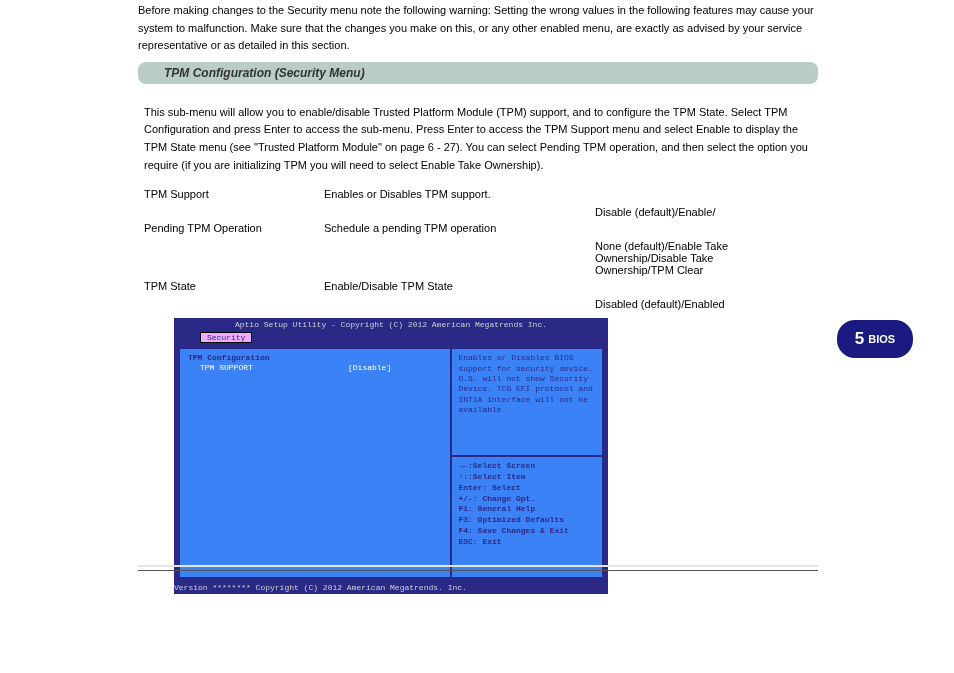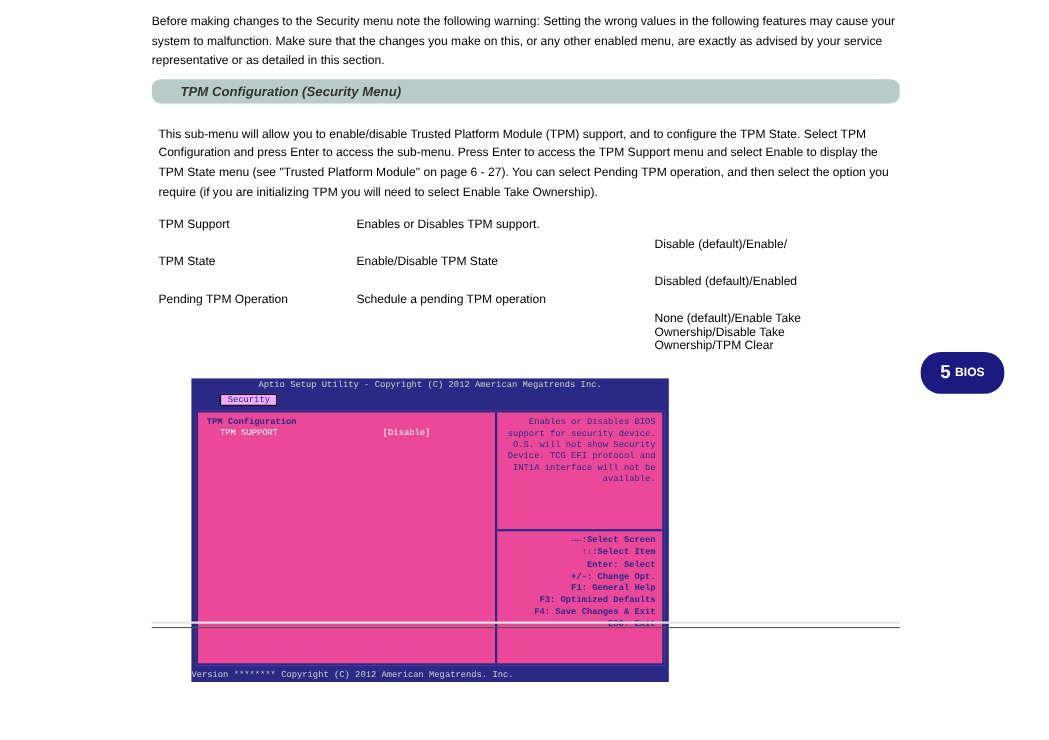--- a/index.html
+++ b/index.html
@@ -21,21 +21,21 @@
       width: 680px;
     }
     .bios-note-header {
       margin-top: 64px;
       font-size: 13px;
       font-weight: bold;
     }
     .bios-note-text {
       font-size: 11px;
       line-height: 1.6;
-      margin-top: 12px;
+      margin-top: 2px;
     }
     .section-bar {
       margin-top: 7px;
       background: #b9ccc8;
       border-radius: 8px;
       padding: 4px 26px;
       font-size: 12px;
       font-style: italic;
       font-weight: bold;
       color: #333;
@@ -56,21 +56,21 @@
       width: 180px;
     }
     .field-desc {
       width: 271px;
     }
     .field-opts {
       width: 200px;
       margin-top: 18px;
     }
     .bios-screenshot {
-      margin-top: 24px;
+      margin-top: 8px;
       margin-left: 36px;
       width: 434px;
       background: #2a2a86;
       font-family: "Courier New", monospace;
       font-size: 8px;
       color: #bdbdbd;
     }
     .bios-title {
       text-align: center;
       color: #d0d0d0;
@@ -81,36 +81,35 @@
       position: absolute;
       left: 26px;
       top: 14px;
       background: #f0abfc;
       color: #2a2a86;
       padding: 0px 6px;
       border: 1px solid #000;
     }
     .bios-main {
       display: flex;
-      background: #ec4899;
+      background: #3b82f6;
       border: 2px solid #2a2a86;
       margin: 12px 4px 0 4px;
       color: #2a2a86;
     }
     .bios-left {
       flex: 1.7;
       padding: 4px 8px;
       min-height: 228px;
     }
     .bios-right {
       flex: 1;
       border-left: 2px solid #2a2a86;
       display: flex;
       flex-direction: column;
-      text-align: right;
     }
     .bios-help {
       padding: 4px 6px;
       border-bottom: 2px solid #2a2a86;
       min-height: 108px;
       line-height: 1.3;
     }
     .bios-keys {
       padding: 4px 6px;
       line-height: 1.35;
@@ -173,28 +172,28 @@
   <div class="section-bar">TPM Configuration (Security Menu)</div>
   <div class="section-body">This sub-menu will allow you to enable/disable Trusted Platform Module (TPM) support, and to configure the TPM State. Select TPM Configuration and press Enter to access the sub-menu. Press Enter to access the TPM Support menu and select Enable to display the TPM State menu (see "Trusted Platform Module" on page 6 - 27). You can select Pending TPM operation, and then select the option you require (if you are initializing TPM you will need to select Enable Take Ownership).</div>
 
   <div style="margin-top:14px; padding:0 6px;">
     <div class="field-row">
       <div class="field-name">TPM Support</div>
       <div class="field-desc">Enables or Disables TPM support.</div>
       <div class="field-opts">Disable (default)/Enable/</div>
     </div>
     <div class="field-row">
+      <div class="field-name">Pending TPM Operation</div>
+      <div class="field-desc">Schedule a pending TPM operation</div>
+      <div class="field-opts">None (default)/Enable Take Ownership/Disable Take Ownership/TPM Clear</div>
+    </div>
+    <div class="field-row">
       <div class="field-name">TPM State</div>
       <div class="field-desc">Enable/Disable TPM State</div>
       <div class="field-opts">Disabled (default)/Enabled</div>
-    </div>
-    <div class="field-row">
-      <div class="field-name">Pending TPM Operation</div>
-      <div class="field-desc">Schedule a pending TPM operation</div>
-      <div class="field-opts">None (default)/Enable Take Ownership/Disable Take Ownership/TPM Clear</div>
     </div>
   </div>
 
   <div class="bios-screenshot">
     <div class="bios-title">
       <span>Aptio Setup Utility - Copyright (C) 2012 American Megatrends Inc.</span>
       <div class="bios-tab">Security</div>
     </div>
     <div class="bios-main">
       <div class="bios-left">

